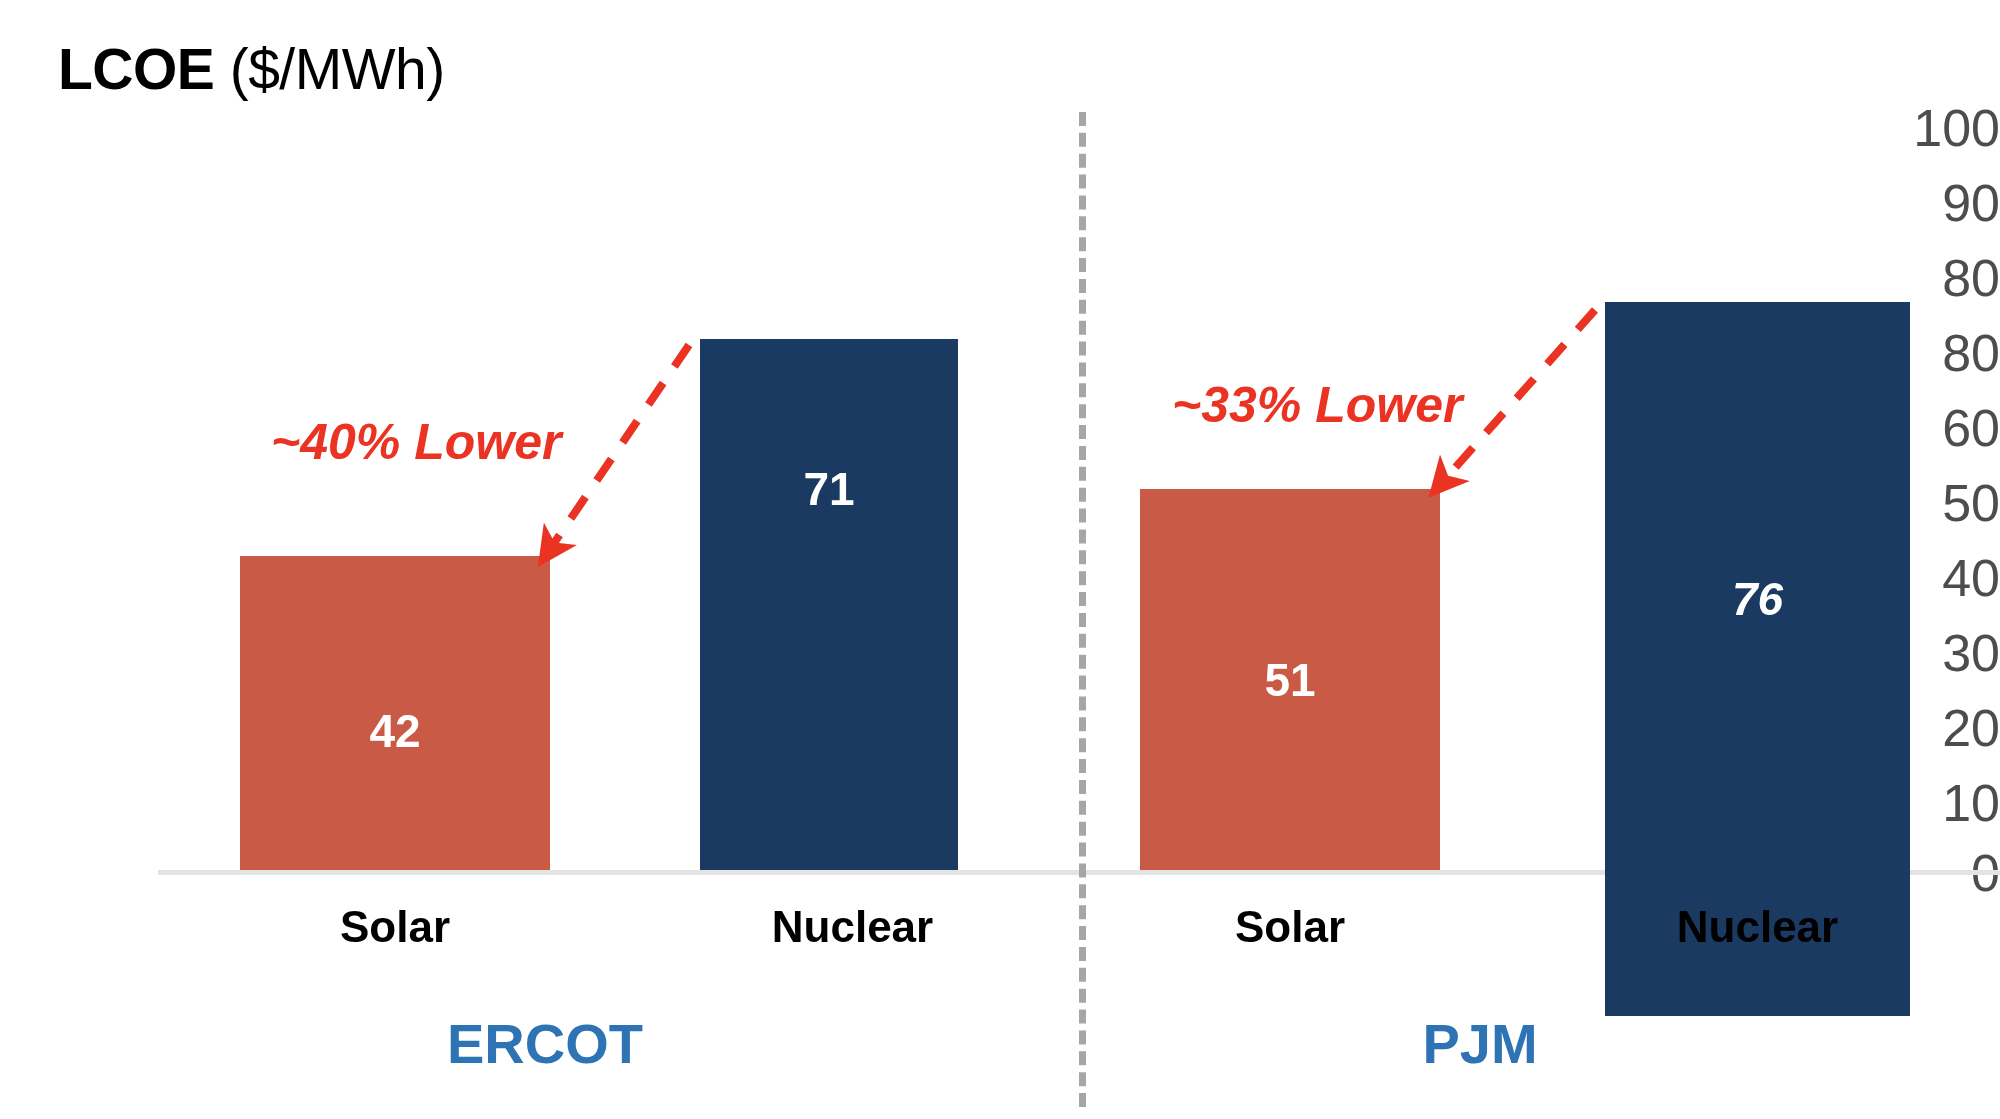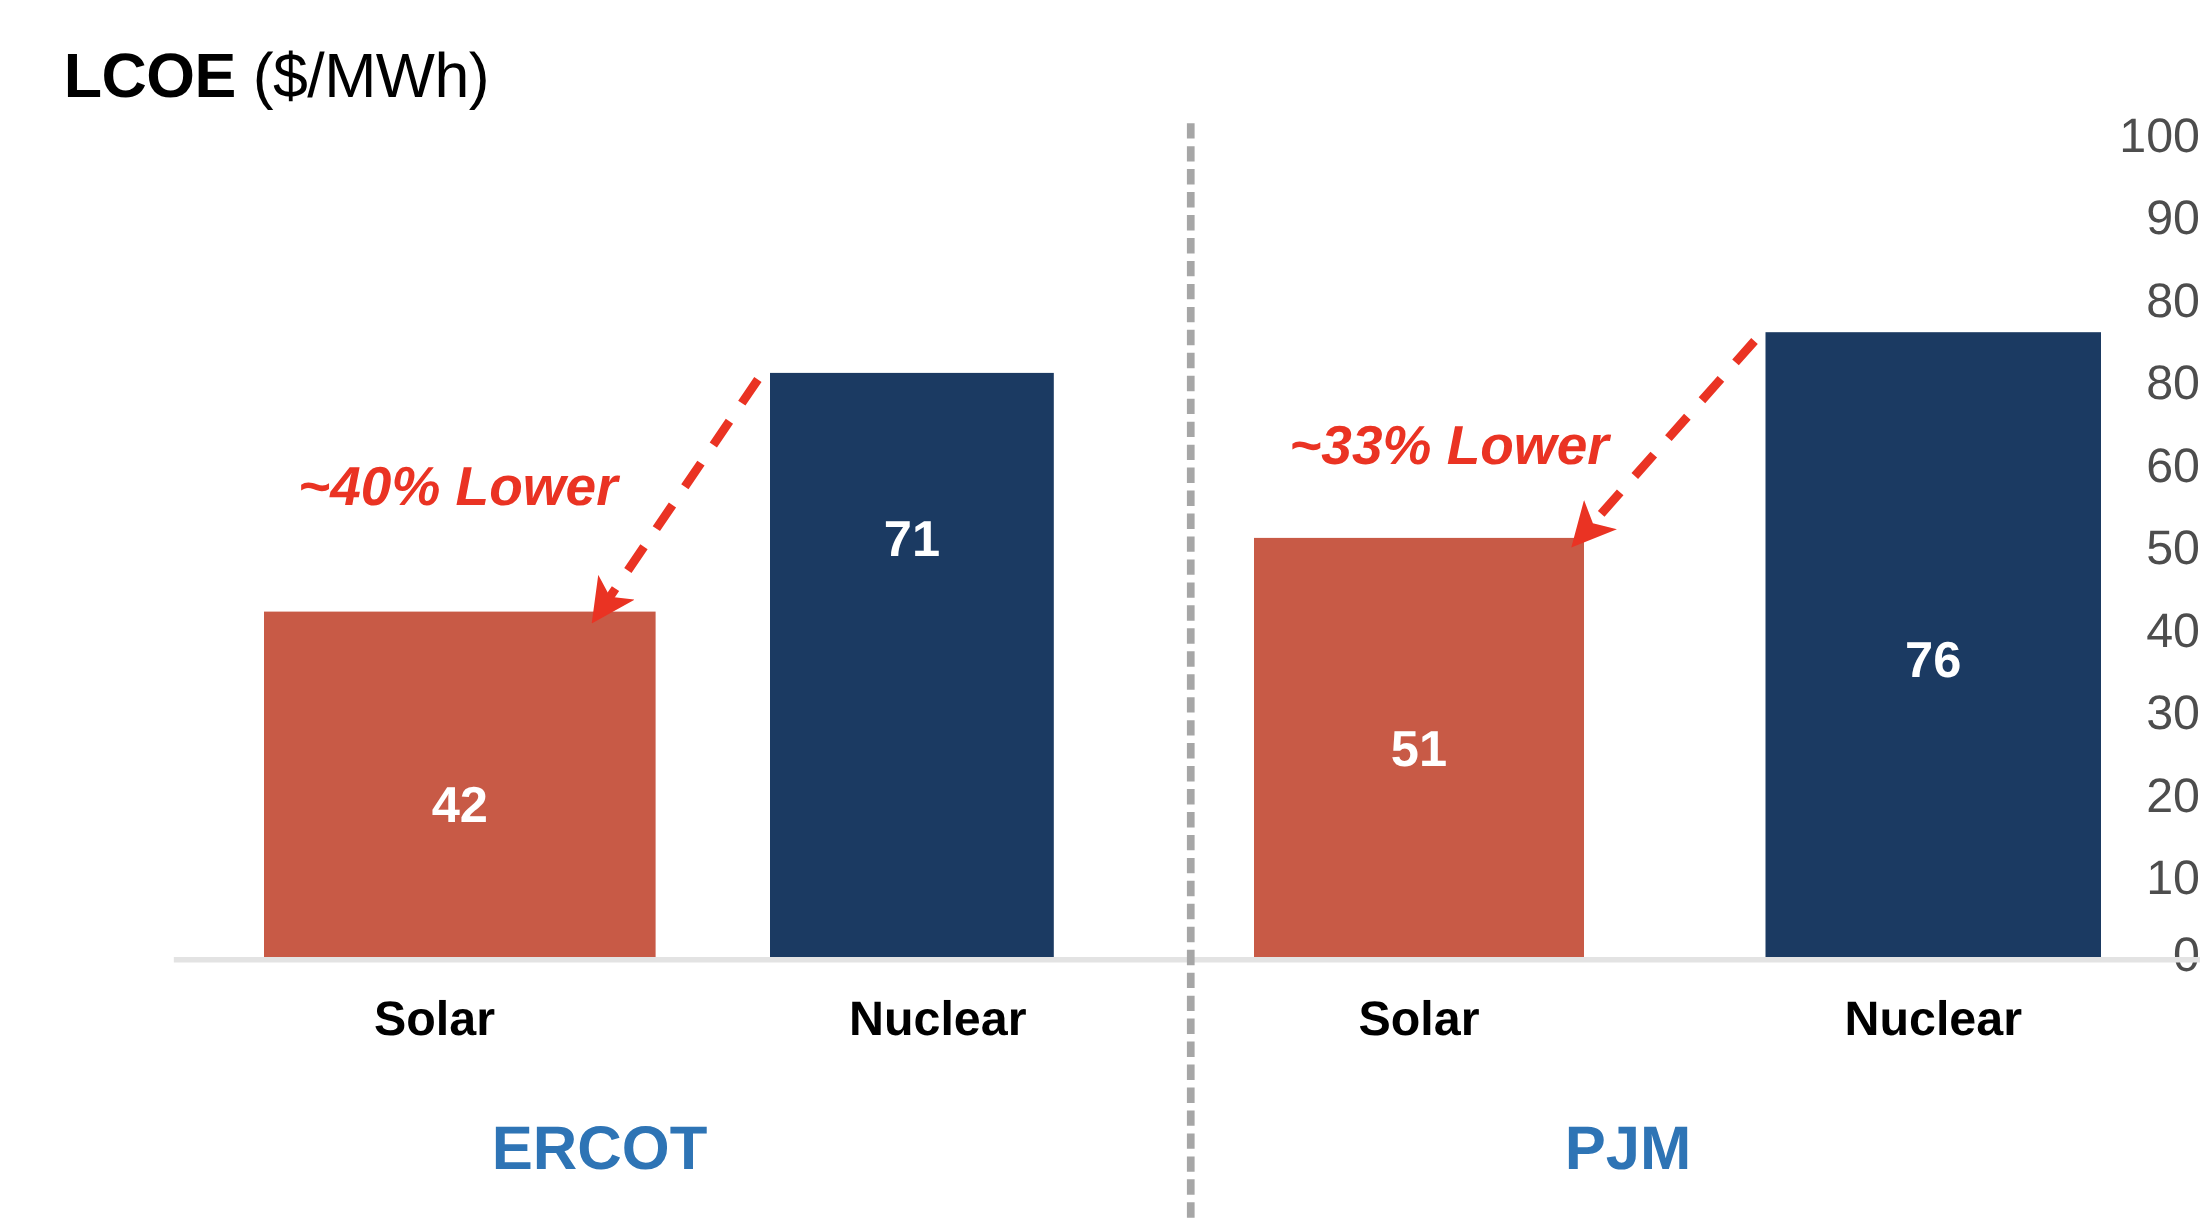--- a/index.html
+++ b/index.html
@@ -8,21 +8,21 @@
 
   .title{
     position:absolute;left:58px;top:36px;
     font-size:57px;color:#000;white-space:nowrap;letter-spacing:-0.5px;
   }
   .title .b{font-weight:bold;}
   .title .n{font-weight:normal;}
 
   .ytick{
     position:absolute;right:0;width:120px;text-align:right;
-    font-size:44px;color:#4d4d4d;line-height:1;
+    font-size:52px;color:#4d4d4d;line-height:1;
   }
 
   .baseline{
     position:absolute;left:158px;top:870px;width:1842px;height:5px;
     background:#e3e3e3;
   }
 
   .bar{position:absolute;}
   .bar .val{
     position:absolute;left:0;right:0;text-align:center;
@@ -69,33 +69,33 @@
   <div class="ytick" style="top:552px;">40</div>
   <div class="ytick" style="top:627px;">30</div>
   <div class="ytick" style="top:702px;">20</div>
   <div class="ytick" style="top:777px;">10</div>
   <div class="ytick" style="top:847px;">0</div>
 
   <div class="baseline"></div>
 
   <div class="divider"></div>
 
-  <div class="bar" style="left:240px; top:556px; width:356px; height:314px; background:#c85a46;">
+  <div class="bar" style="left:240px; top:556px; width:310px; height:314px; background:#c85a46;">
     <span class="val" style="top:152px;">42</span>
   </div>
 
   <div class="bar" style="left:700px; top:339px; width:258px; height:531px; background:#1b3a62;">
     <span class="val" style="top:127px;">71</span>
   </div>
 
   <div class="bar" style="left:1140px; top:489px; width:300px; height:381px; background:#c85a46;">
     <span class="val" style="top:168px;">51</span>
   </div>
 
-  <div class="bar" style="left:1605px; top:302px; width:305px; height:568px; background:#1b3a62;">
+  <div class="bar" style="left:1605px; top:302px; width:305px; height:714px; background:#1b3a62;font-style:italic;">
     <span class="val" style="top:274px;">76</span>
   </div>
 
   <div class="ann" style="left:271px; top:417px;">~40% Lower</div>
   <div class="ann" style="left:1172px; top:380px;">~33% Lower</div>
 
   <svg class="arrows" viewBox="0 0 2000 1119">
     <defs>
       <marker id="ah1" markerWidth="5" markerHeight="5" refX="3.2" refY="2.5" orient="auto" markerUnits="strokeWidth">
         <path d="M0,0 L5,2.5 L0,5 L1.3,2.5 Z" fill="#ea3323"></path>

